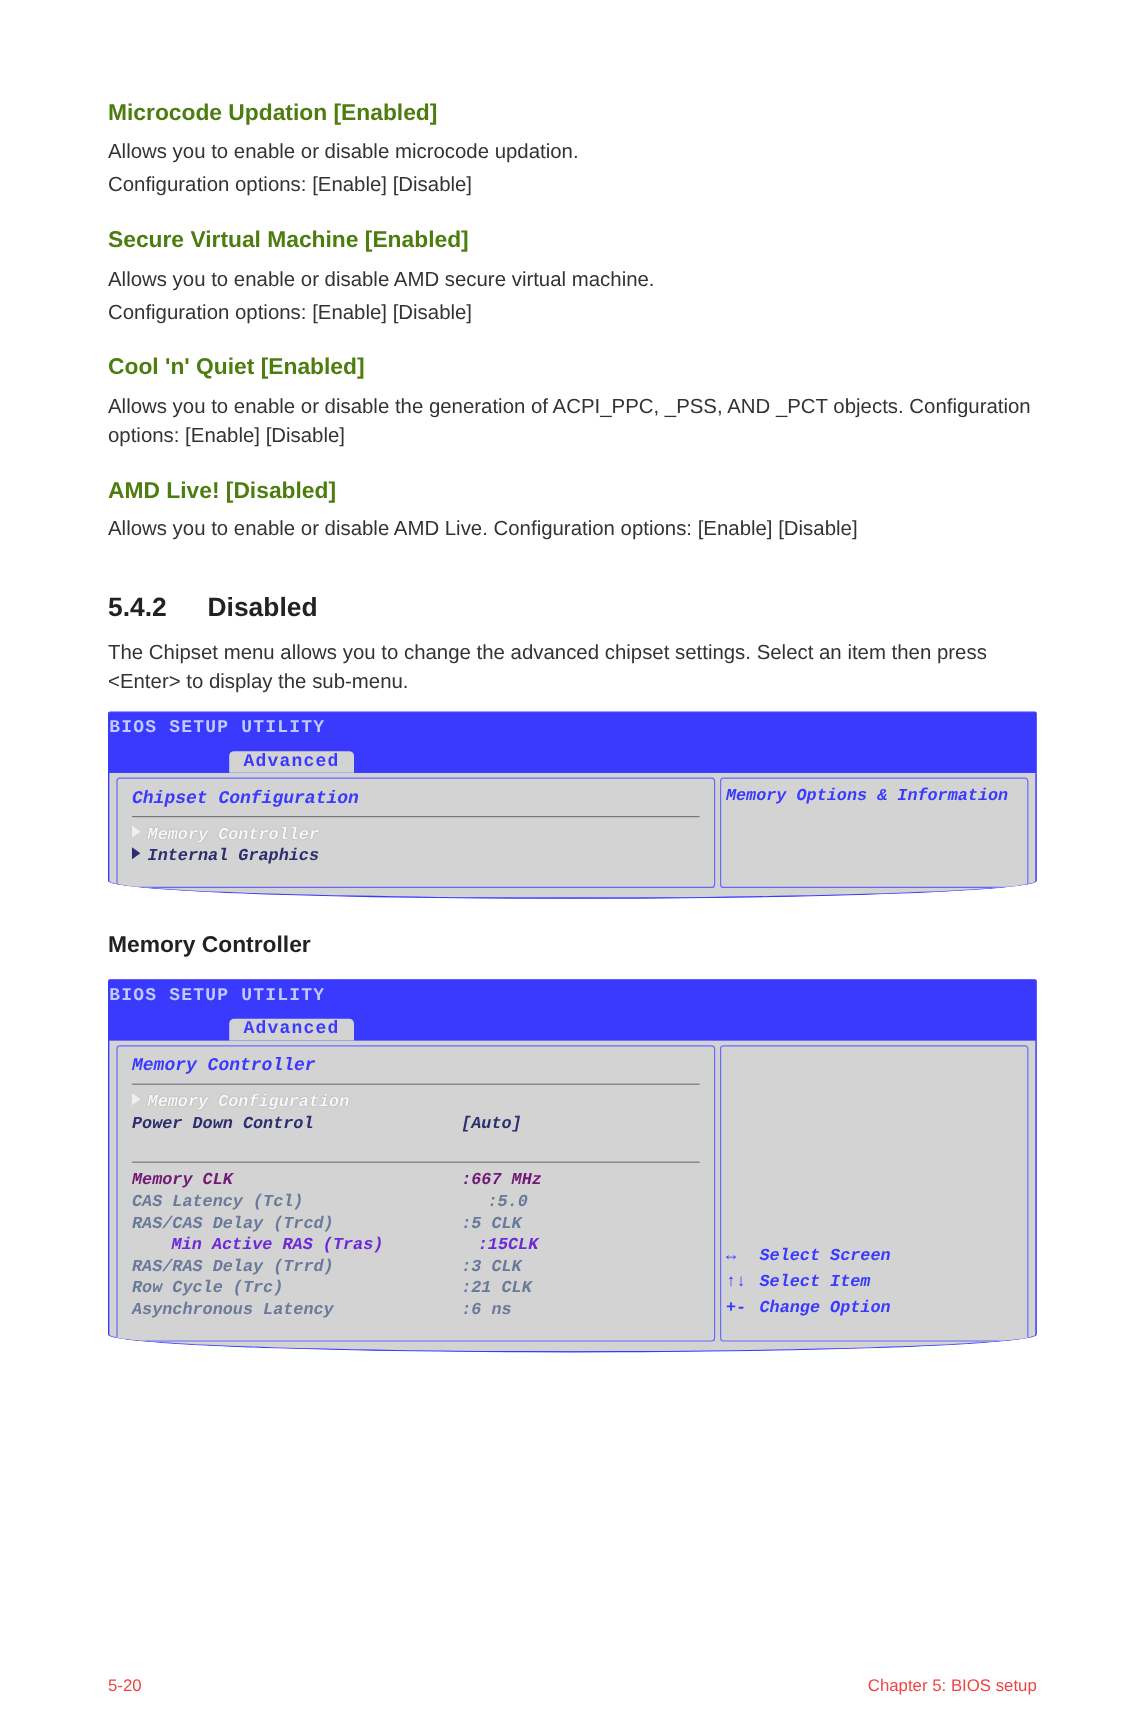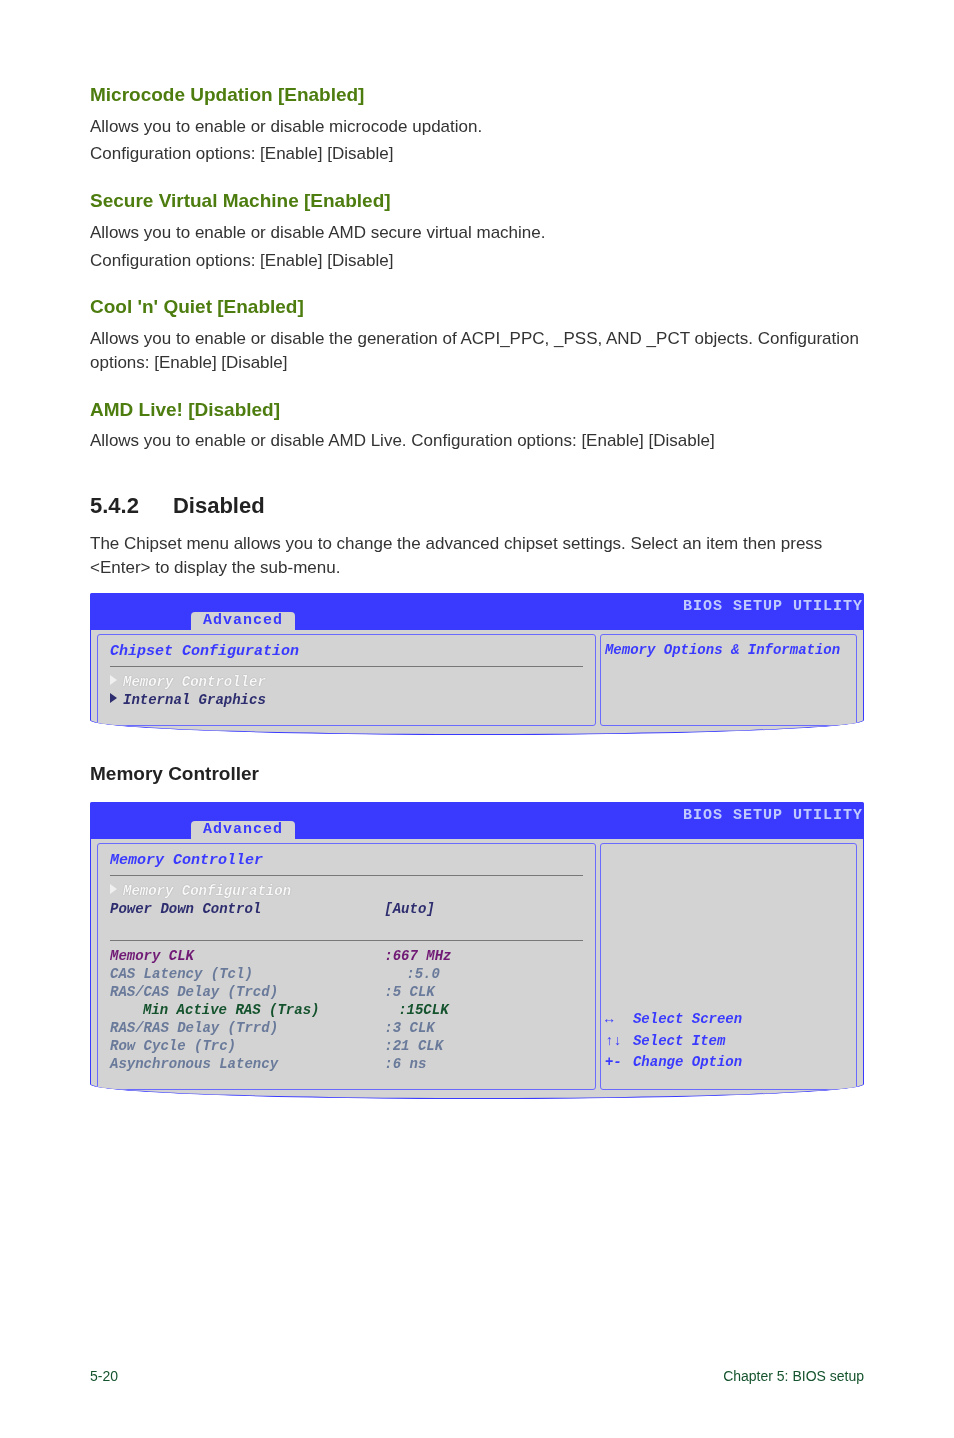--- a/index.html
+++ b/index.html
@@ -42,26 +42,26 @@
     font-size: 15px;
     color: #fff;
     position: relative;
     border-radius: 2px 2px 60% 60% / 2px 2px 18px 18px;
     overflow: hidden;
   }
   .bios-header {
     background: #3a3aff;
     color: #b8c4ff;
     font-weight: bold;
-    text-align: right;
+    text-align: left;
     padding: 2px 0 0 0;
     font-size: 15px;
     letter-spacing: 1px;
     position: relative;
-    height: 36px;
+    height: 50px;
   }
   .bios-header-title {
     color: #c0caff;
     font-weight: bold;
   }
   .bios-tab {
     position: absolute;
     left: 100px;
     bottom: 0;
     background: #d3d3d3;
@@ -129,21 +129,21 @@
     vertical-align: 1px;
   }
   .tri.white { border-left-color: #f0f0f0; }
   .legend-row { display: flex; align-items: center; margin-top: 2px; font-weight: bold; color:#3a3aff; font-size:14px; }
   .legend-sym { width: 28px; color: #3a3aff; font-weight: bold; }
   .right-top { margin-top: 0; }
   .footer {
     display: flex;
     justify-content: space-between;
     font-size: 14px;
-    color: #14532d;
+    color: #ef4444;
     margin-top: 260px;
     padding-top: 8px;
   }
   .sub-h3 {
     font-size: 19px;
     font-weight: bold;
     color: #222;
     margin-top: 26px;
     margin-bottom: 6px;
   }
@@ -217,21 +217,21 @@
             <span class="val">:667 MHz</span>
           </div>
           <div class="bios-row" style="color: rgb(106, 122, 154); gap: 22px;">
             <span class="lbl">CAS Latency (Tcl)</span>
             <span class="val">:5.0</span>
           </div>
           <div class="bios-row" style="color: rgb(106, 122, 154);">
             <span class="lbl">RAS/CAS Delay (Trcd)</span>
             <span class="val">:5 CLK</span>
           </div>
-          <div class="bios-row" style="color: #14532d; padding-left: 33px;">
+          <div class="bios-row" style="color: #6d28d9; padding-left: 33px;">
             <span class="lbl">Min Active RAS (Tras)</span>
             <span class="val">:15CLK</span>
           </div>
           <div class="bios-row" style="color: rgb(106, 122, 154);">
             <span class="lbl">RAS/RAS Delay (Trrd)</span>
             <span class="val">:3 CLK</span>
           </div>
           <div class="bios-row" style="color: rgb(106, 122, 154);">
             <span class="lbl">Row Cycle (Trc)</span>
             <span class="val">:21 CLK</span>

